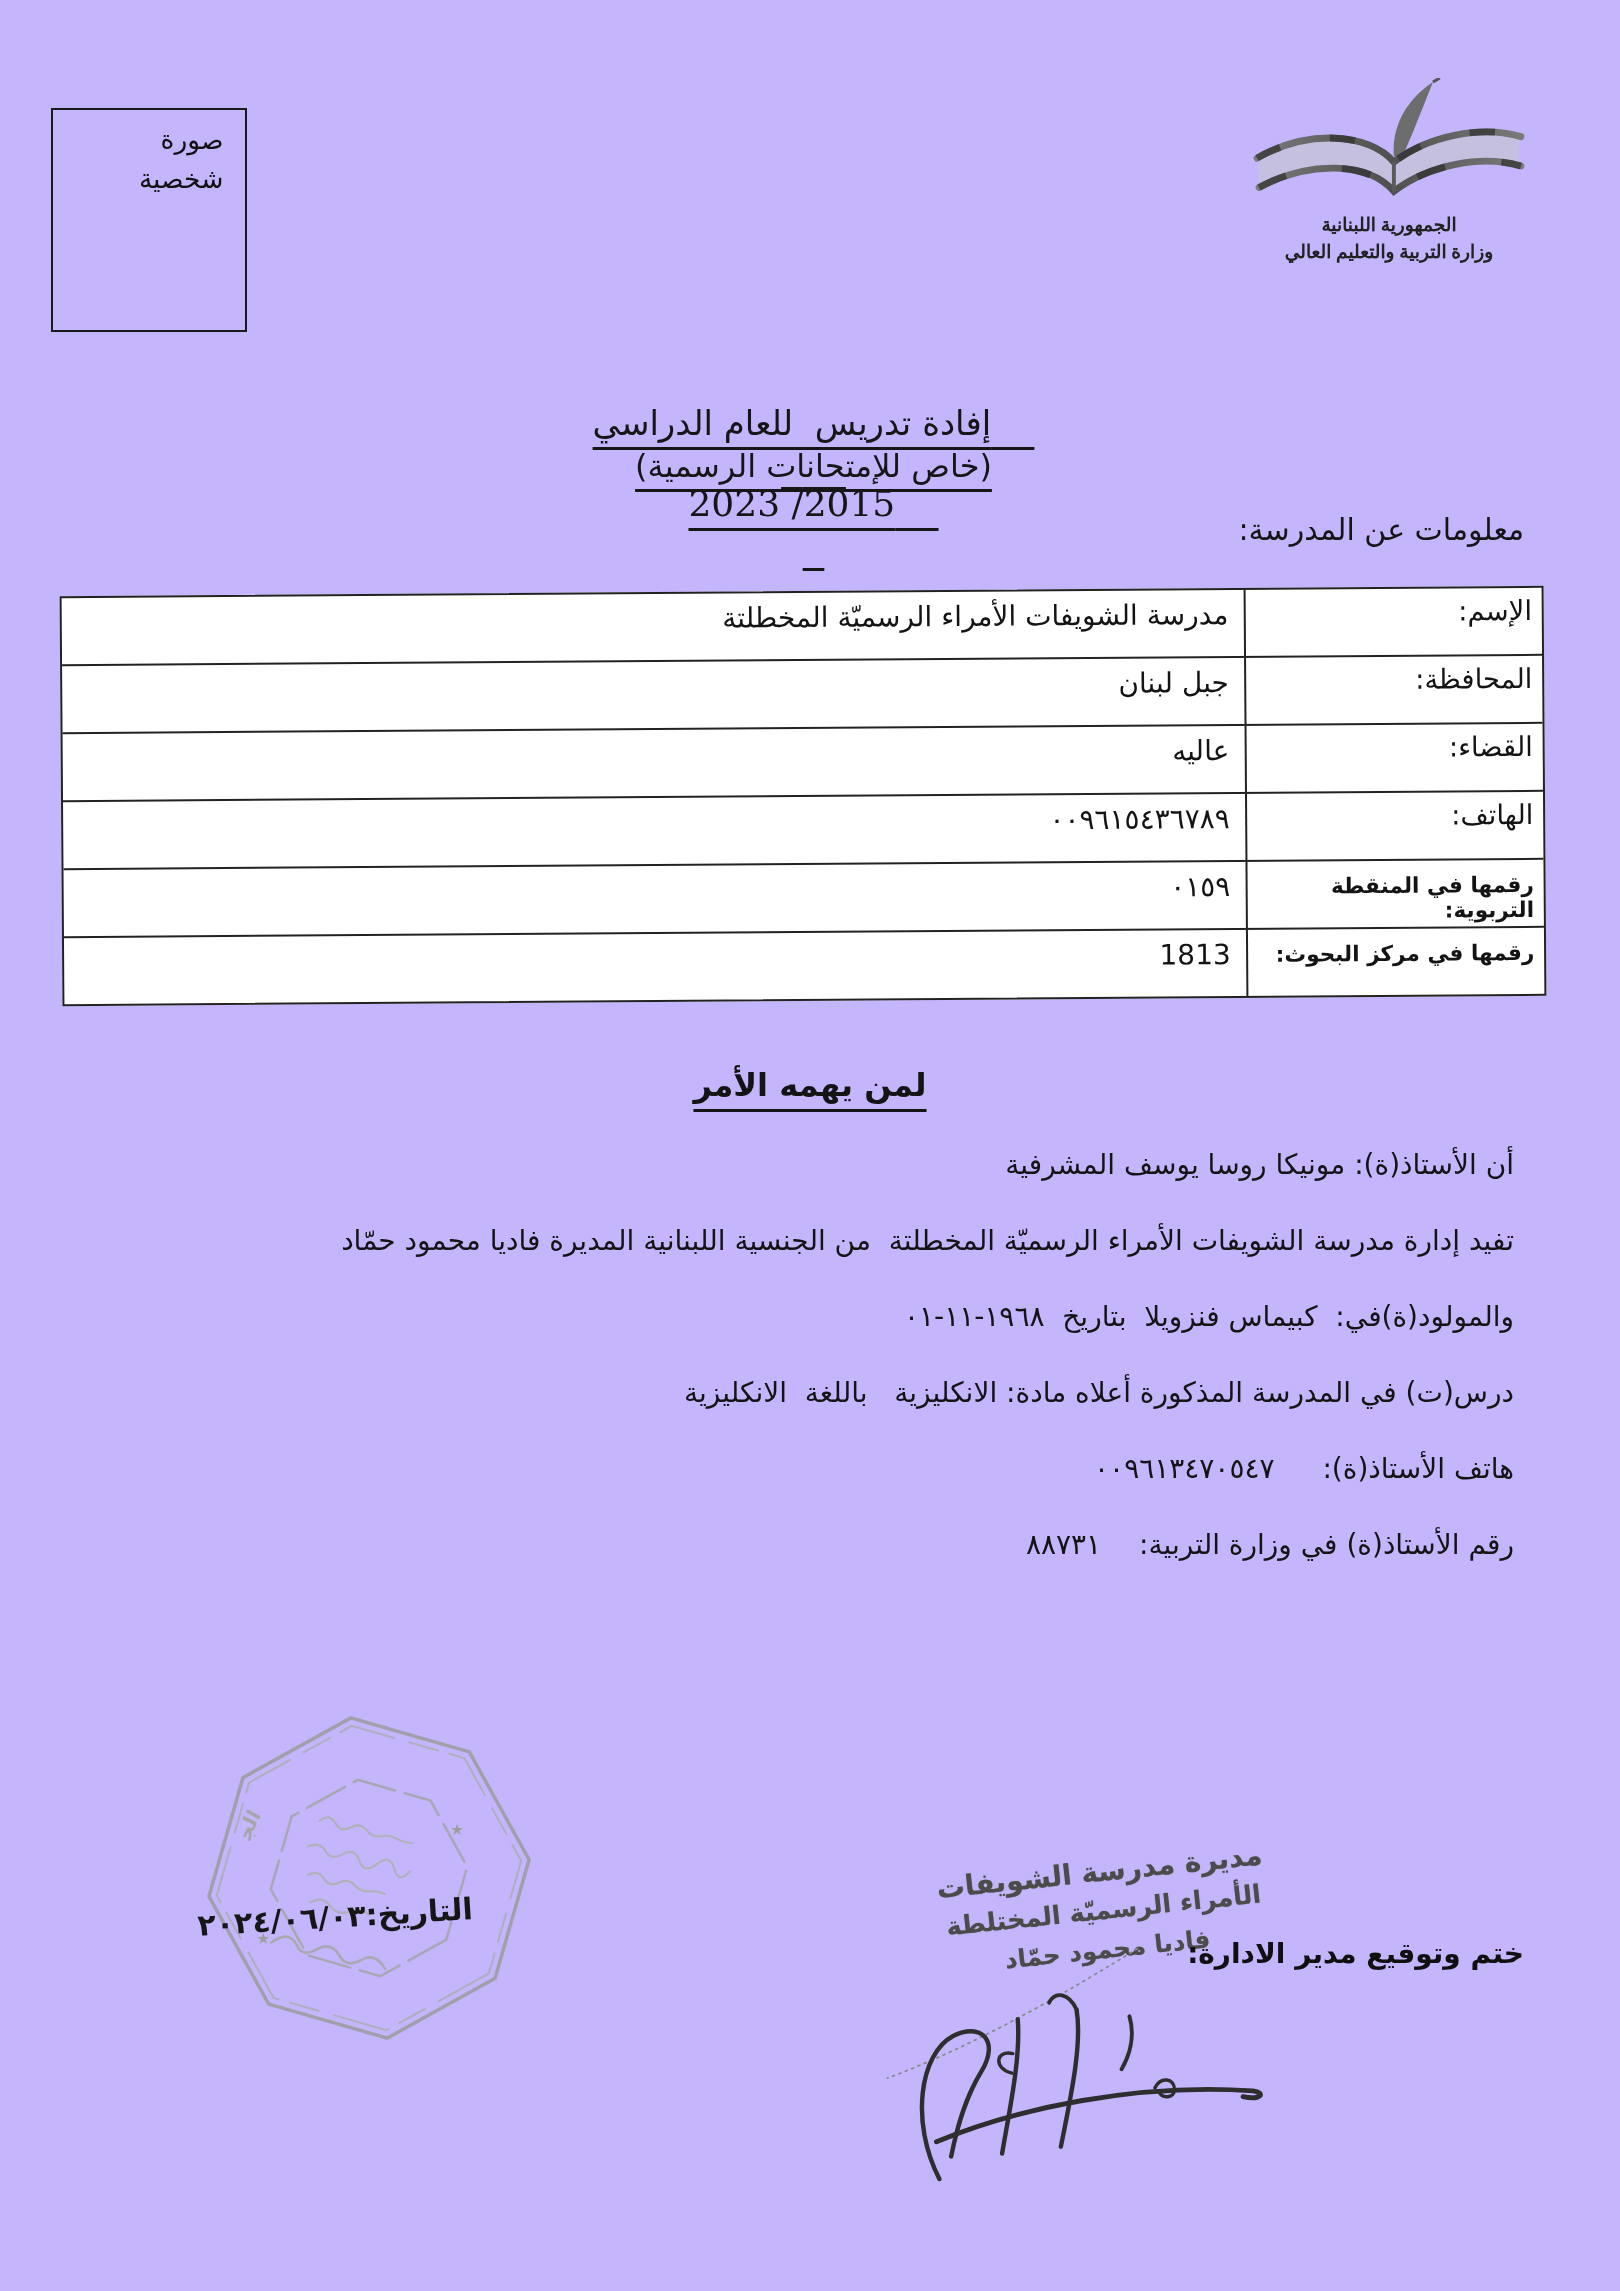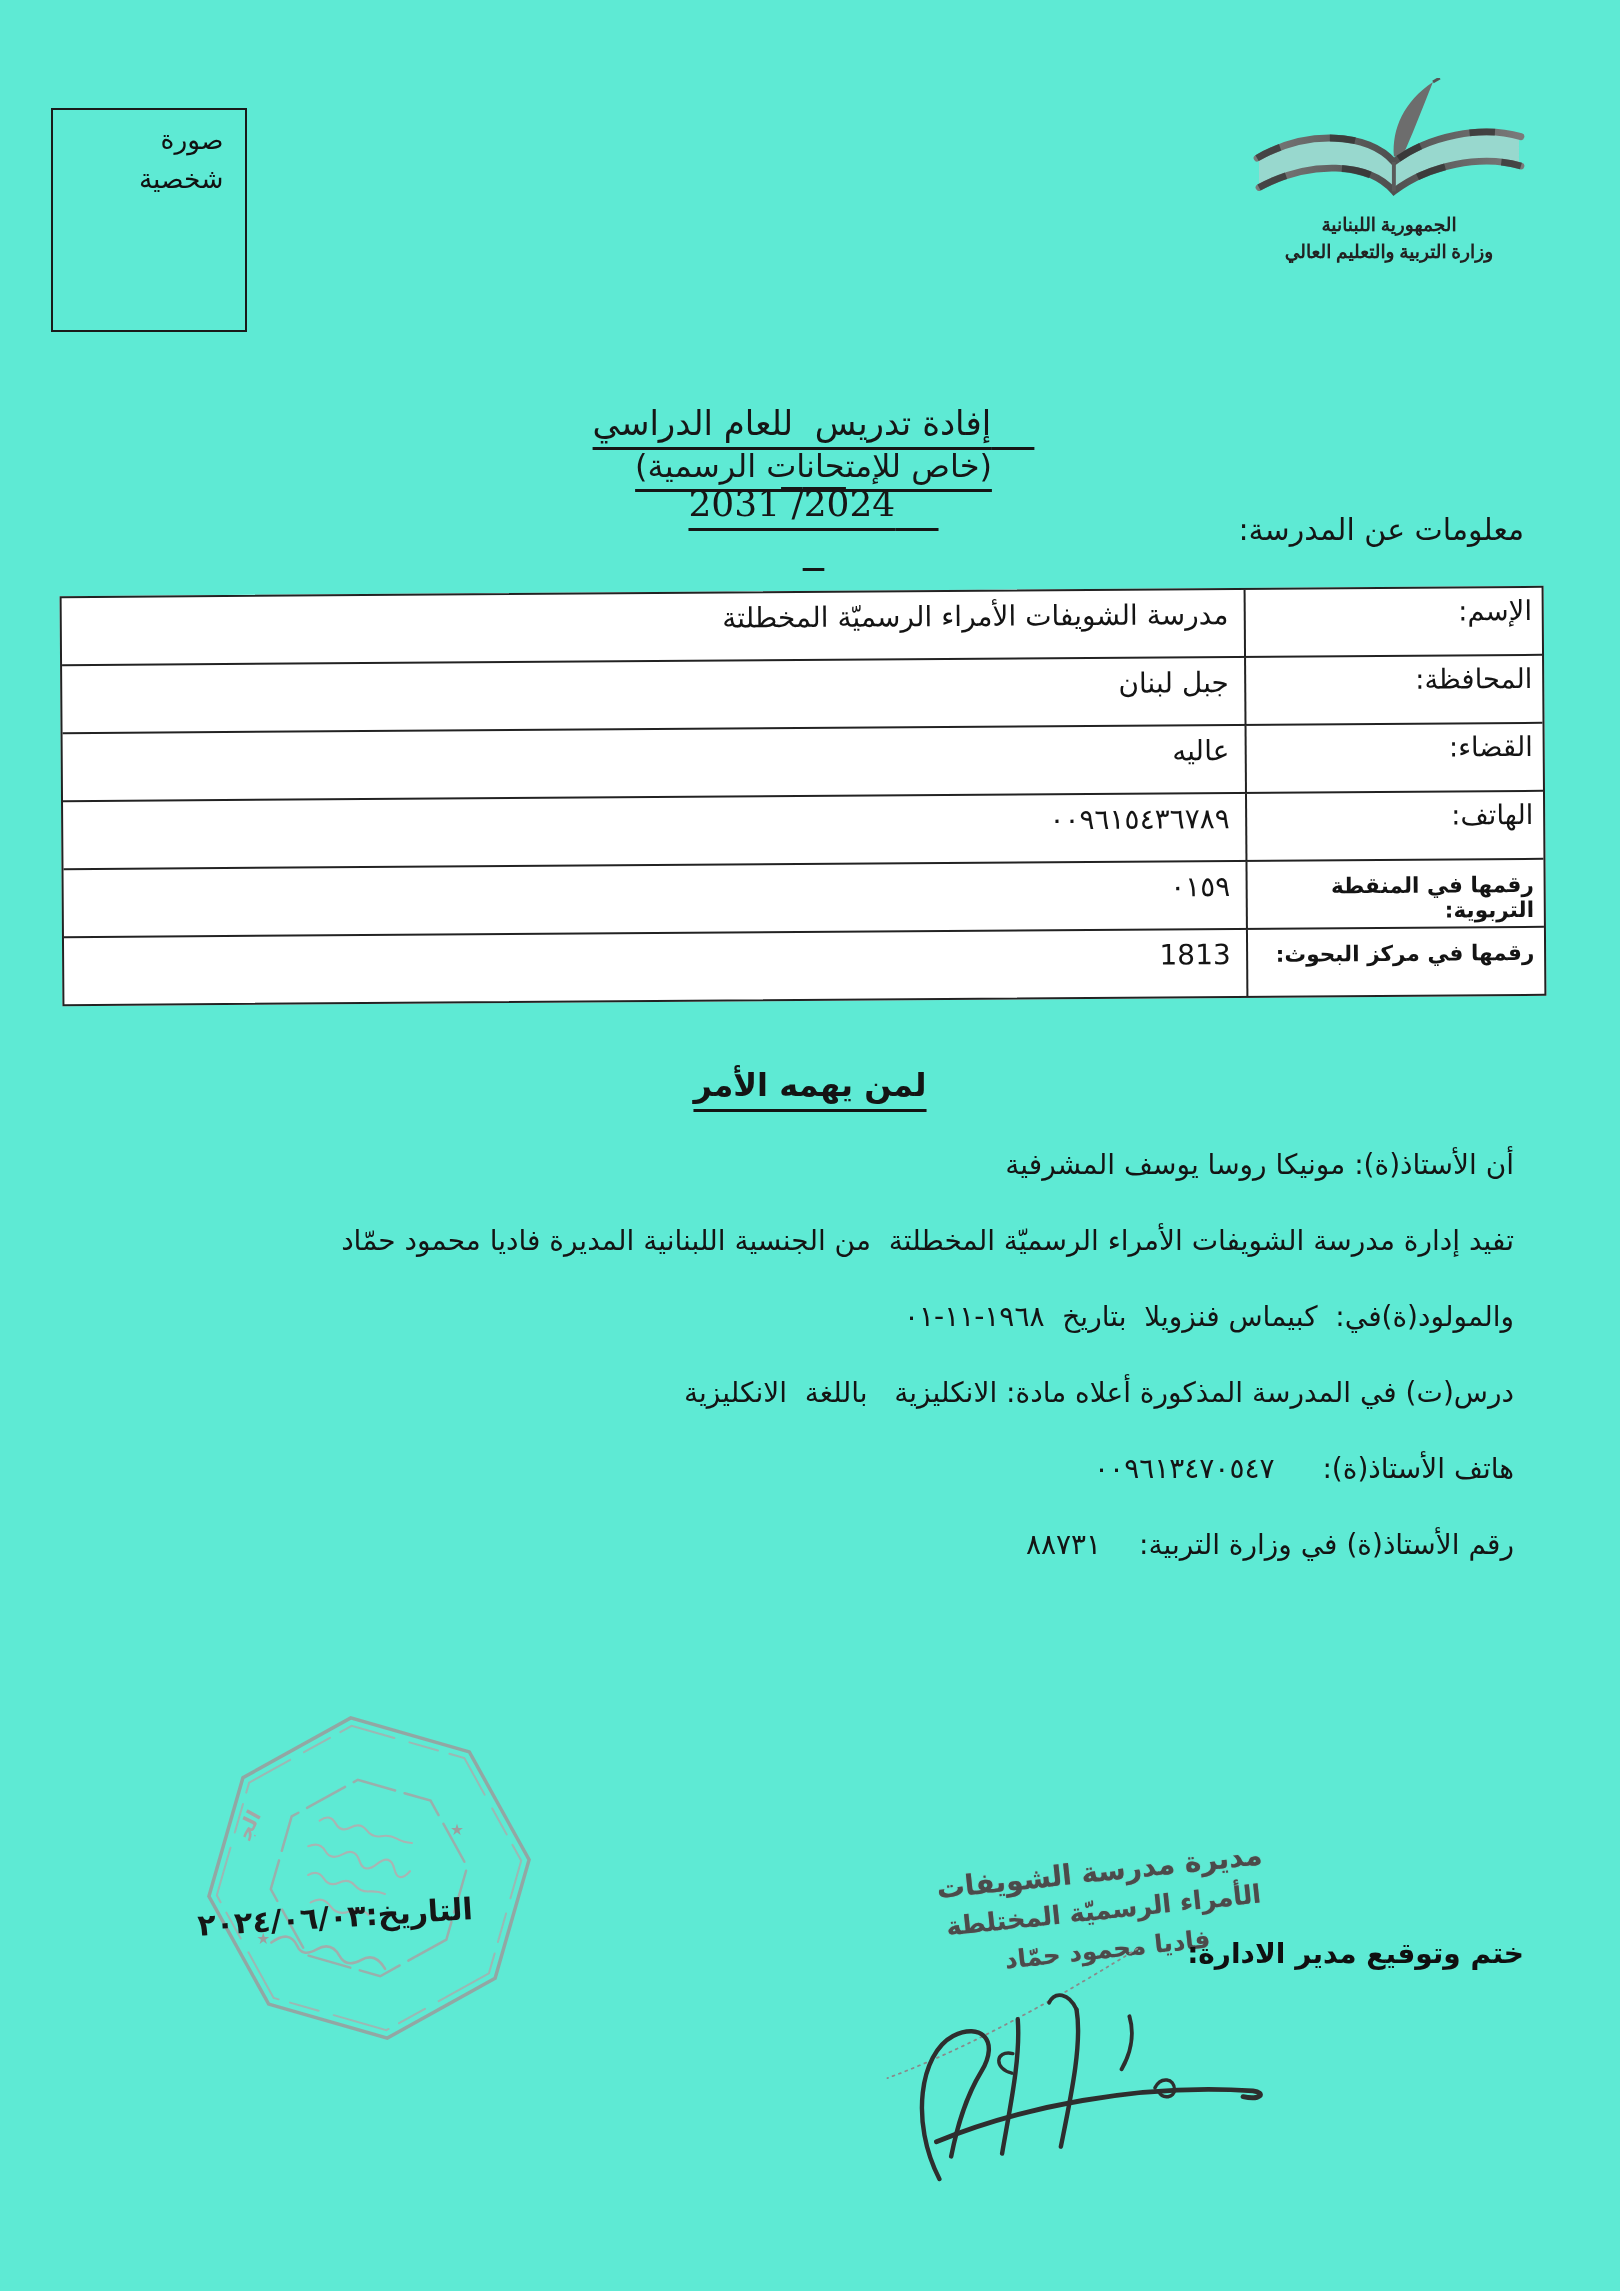--- a/index.html
+++ b/index.html
@@ -1,17 +1,17 @@
 <!DOCTYPE html>
 <html lang="ar"><head>
 <meta charset="utf-8">
 <style>
   html,body{margin:0;padding:0;background:#e8e8e8;}
   .page{
-    position:relative;width:1620px;height:2292px;background:#5eead4;
+    position:relative;width:1620px;height:2292px;background:#c4b5fd;
     margin:0 auto;overflow:hidden;color:#1b1b1b;direction:rtl;
     font-family:"DejaVu Sans",sans-serif;
   }
   .abs{position:absolute;}
   .pre{white-space:pre;}
 
   
   .photo-box{left:51px;top:108px;width:192px;height:220px;border:2.9px solid #1a1a1a;}
   .photo-box .txt{position:absolute;top:9.8px;right:21.6px;text-align:right;
     font-size:26.5px;line-height:39px;color:#111;}
@@ -98,21 +98,21 @@
       <path d="M12 112 C 64 84 124 86 150 116 C 185 89 240 78 280 90" fill="none" stroke="#2f2f2f" stroke-width="7" stroke-linecap="butt" stroke-dasharray="30 58" opacity="0.7"></path>
       <path d="M150 86 L 150 116" stroke="#5a5a5a" stroke-width="4"></path>
     </svg>
     <div class="logo-caption">الجمهورية اللبنانية</div>
     <div class="logo-caption">وزارة التربية والتعليم العالي</div>
   </div>
 
   <div class="abs cert-title pre">
     <span>إفادة تدريس  للعام الدراسي</span>
     <span>  </span>
-    <span class="years" dir="ltr">2031 /2024</span>
+    <span class="years" dir="ltr">2023 /2015</span>
   </div>
   <div class="abs cert-subtitle">(خاص للإمتحانات الرسمية)</div>
 
   <div class="abs school-info-heading">معلومات عن المدرسة:</div>
 
   <div class="abs info-table">
     <div class="t-row">
       <div class="cell-label">الإسم:</div>
       <div class="cell-value">مدرسة الشويفات الأمراء الرسميّة المخطلتة</div>
     </div>

